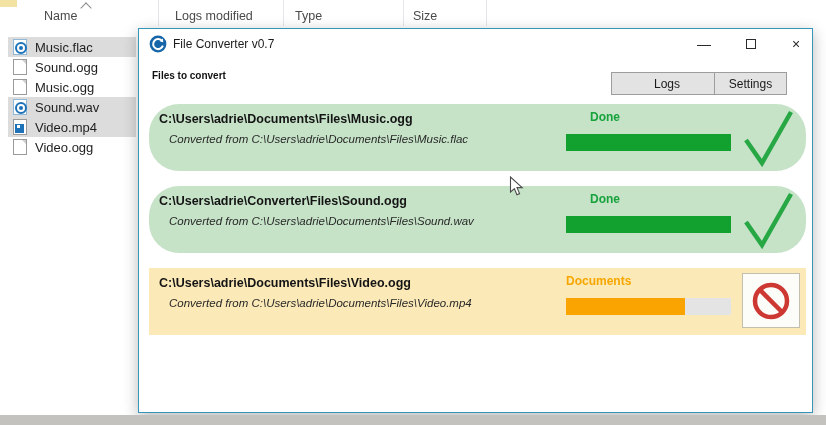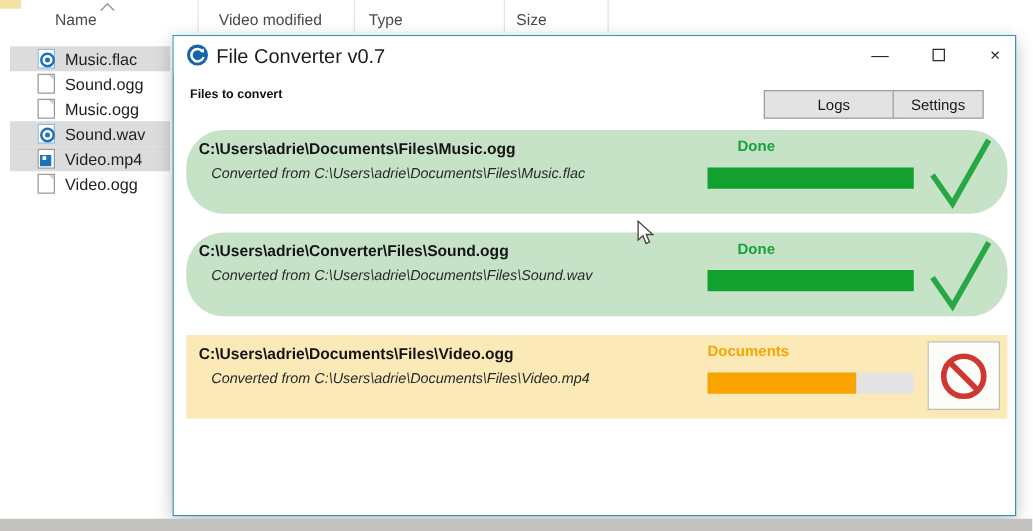--- a/index.html
+++ b/index.html
@@ -11,41 +11,41 @@
   .explorer { position:absolute; inset:0; background:#ffffff; }
   .corner-fragment { position:absolute; left:0; top:0; width:17px; height:7px; background:#f3e3a2; }
   .exp-header { position:absolute; left:0; top:0; width:560px; height:44px; }
   .exp-col { position:absolute; top:9px; font-size:12.5px; color:#4a4a4a; }
   .exp-col.col-0{ left:44px; } .exp-col.col-1{ left:175px; } .exp-col.col-2{ left:295px; } .exp-col.col-3{ left:413px; }
   .col-sep { position:absolute; top:0; width:1px; height:26px; background:#e2e6ea; }
   .sep-0{left:158px;} .sep-1{left:283px;} .sep-2{left:403px;} .sep-3{left:486px;}
   .sort-caret { position:absolute; left:82px; top:4px; width:8px; height:8px;
     border-left:1.5px solid #8a8a8a; border-top:1.5px solid #8a8a8a; transform:rotate(45deg); }
   .file-list { position:absolute; left:8px; top:37px; width:128px; }
-  .file-row { display:flex; align-items:center; height:20px; padding-left:22px; font-size:13px; color:#1f1f1f; }
+  .file-row { display:flex; align-items:center; height:20px; padding-left:5px; font-size:13px; color:#1f1f1f; }
   .file-row.selected { background:#dcdcdc; }
   .ficon { position:relative; width:14px; height:16px; flex:none; margin-right:8px; background:#fff; }
   .ficon.icon-file { border:1px solid #9a9a9a; }
   .ficon.icon-file::before { content:''; position:absolute; top:0; right:0;
     border-left:4px solid transparent; border-top:4px solid #cfcfcf; }
   .ficon.icon-media { border:1px solid #8fb8d9; }
   .ficon.icon-media::before { content:''; position:absolute; left:1px; top:2px; width:8px; height:8px;
     border:2px solid #1e72b8; border-radius:50%; }
   .ficon.icon-media::after { content:''; position:absolute; left:5px; top:6px; width:4px; height:4px;
     background:#1e72b8; border-radius:50%; }
   .ficon.icon-video { border:1px solid #999; }
   .ficon.icon-video::before { content:''; position:absolute; left:1px; bottom:1px; width:9px; height:9px; background:#1e72b8; }
   .ficon.icon-video::after { content:''; position:absolute; left:3px; bottom:6px; width:3px; height:3px; background:#fff; }
 
   
   .conv-window { position:absolute; left:138px; top:28px; width:675px; height:385px;
     background:#ffffff; border:1px solid #3596b8; box-shadow:0 4px 14px rgba(0,0,0,.28); }
   .title-bar { position:absolute; left:0; top:0; width:100%; height:30px; background:#ffffff; }
   .app-icon { position:absolute; left:10px; top:6px; width:18px; height:18px; }
-  .title-text { position:absolute; left:34px; top:8px; font-size:16px; color:#1c1c1c; }
+  .title-text { position:absolute; left:34px; top:8px; font-size:12px; color:#1c1c1c; }
   .win-btn { position:absolute; top:2px; width:38px; height:26px; display:flex;
     align-items:center; justify-content:center; font-size:14px; color:#2b2b2b; cursor:default; }
   .btn-min{ left:546px; } .btn-max{ left:593px; } .btn-close{ left:638px; }
   .max-box { width:10px; height:10px; border:1.3px solid #2b2b2b; }
 
   .heading { position:absolute; left:13px; top:41px; font-size:10px; font-weight:bold; color:#111; }
   .tool-btn { position:absolute; top:43px; height:23px; background:#e3e3e3; border:1px solid #9d9d9d;
     font-size:12px; color:#1a1a1a; display:flex; align-items:center; justify-content:center; }
   .btn-logs { left:472px; width:112px; }
   .btn-settings { left:575px; width:73px; }
@@ -80,21 +80,21 @@
 
   <div class="explorer">
     <div class="corner-fragment"></div>
     <div class="exp-header">
       <div class="sort-caret"></div>
       <div class="col-sep sep-0"></div>
       <div class="col-sep sep-1"></div>
       <div class="col-sep sep-2"></div>
       <div class="col-sep sep-3"></div>
       <span class="exp-col col-0">Name</span>
-      <span class="exp-col col-1">Video modified</span>
+      <span class="exp-col col-1">Logs modified</span>
       <span class="exp-col col-2">Type</span>
       <span class="exp-col col-3">Size</span>
     </div>
     <div class="file-list">
     <div class="file-row selected">
       <span class="ficon icon-media"></span>
       <span>Music.flac</span>
     </div>
 
     <div class="file-row">

